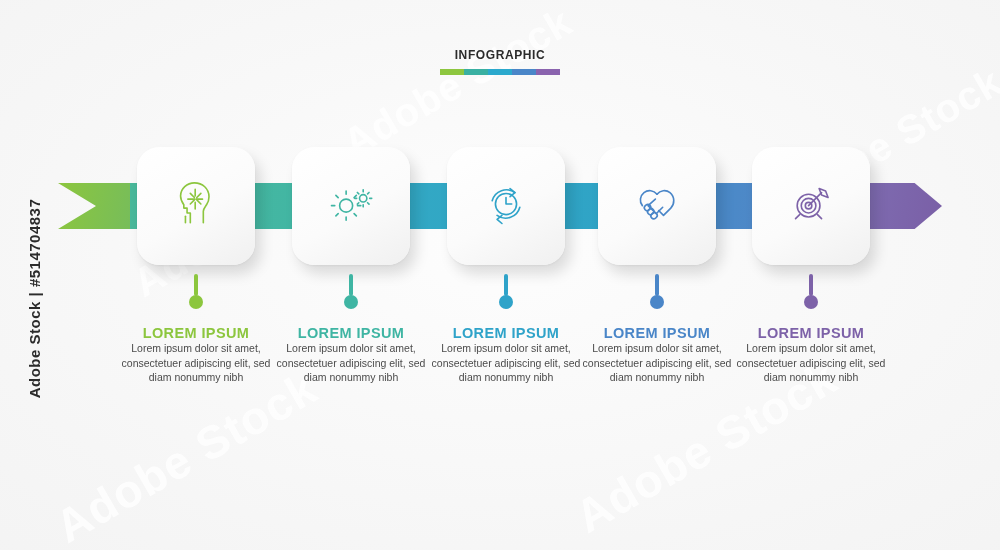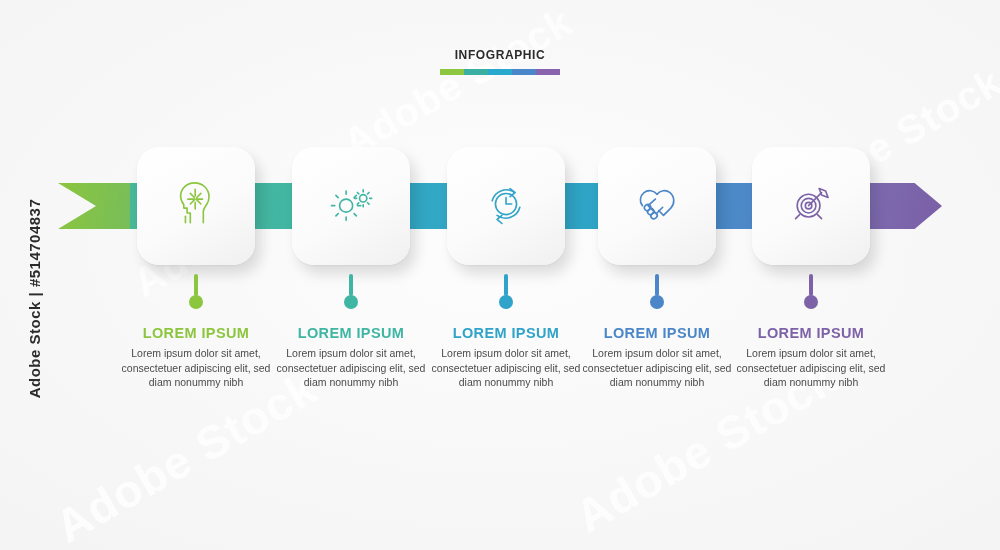--- a/index.html
+++ b/index.html
@@ -132,21 +132,20 @@
   
   .col {
     position: absolute;
     width: 150px;
     text-align: center;
   }
   .col-head {
     font-size: 14.5px;
     font-weight: bold;
     letter-spacing: .4px;
-    margin-bottom: 5px;
   }
   .col-body {
     font-size: 10.5px;
     line-height: 14.5px;
     color: #4b4b4b;
   }
 </style>
 </head>
 <body>
 

